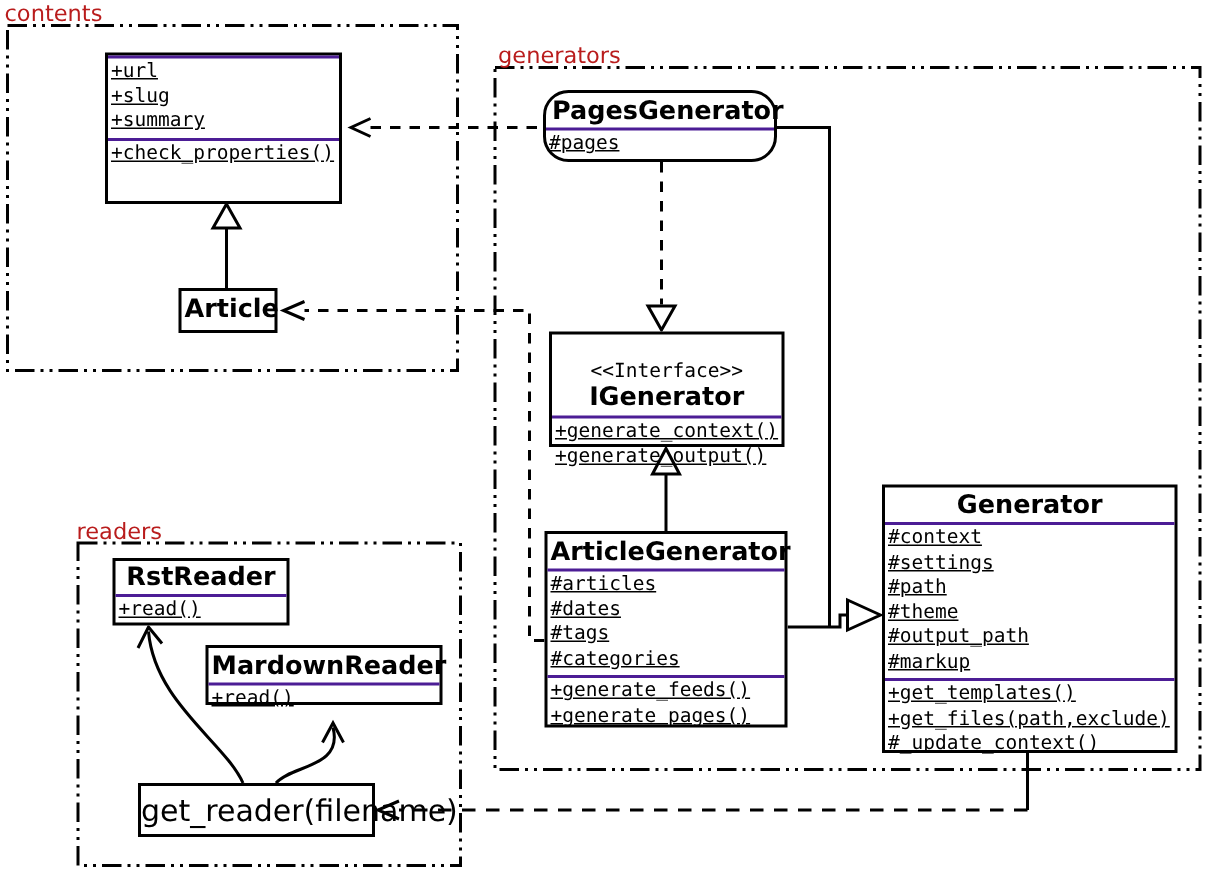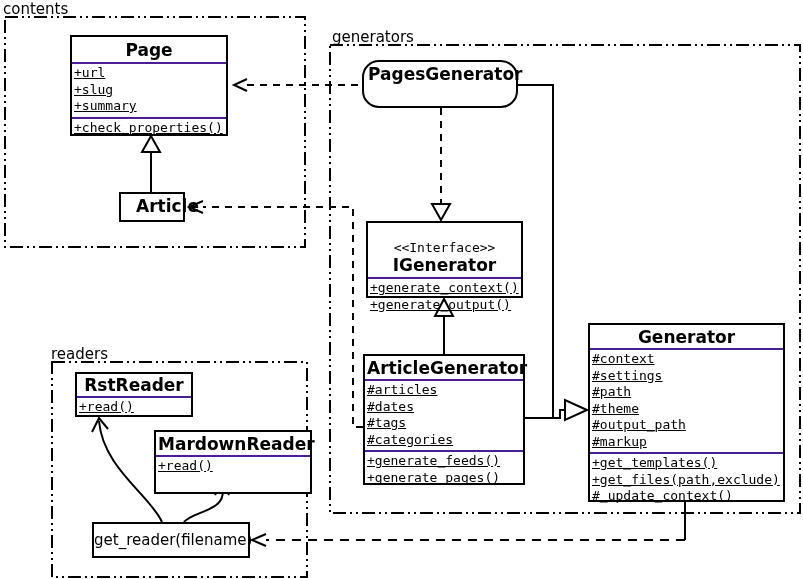--- a/index.html
+++ b/index.html
@@ -1,25 +1,25 @@
 <!DOCTYPE html>
 <html><head>
 <meta charset="utf-8">
 <style>
   html,body{margin:0;padding:0;background:#fff;}
   .canvas{position:relative;width:803px;height:579px;background:#fff;
           font-family:"DejaVu Sans","Liberation Sans",sans-serif;color:#000;overflow:hidden;}
   svg.wires{position:absolute;left:0;top:0;width:803px;height:579px;}
-  .pkg-label{position:absolute;font-size:15px;line-height:15px;color:#000000;text-align:center;}
+  .pkg-label{position:absolute;font-size:15px;line-height:15px;color:#b91c1c;text-align:center;}
   .uml{position:absolute;background:#fff;border:2px solid #000;box-sizing:border-box;}
   .uml .title{font-weight:bold;font-size:17px;line-height:20px;text-align:center;padding:3px 5px 2px 5px;}
   .uml .stereo{font-family:"DejaVu Sans Mono","Liberation Mono",monospace;font-size:13px;line-height:14px;text-align:center;padding-top:3px;margin-top:15px;}
   .uml .compartment{border-top:2px solid #4c1d95;padding:1px 2px 2px 2px;text-decoration:underline;}
   .uml .row{font-family:"DejaVu Sans Mono","Liberation Mono",monospace;font-size:13px;line-height:16.5px;white-space:pre;}
-  .uml .plain{font-size:15px;text-align:center;line-height:32px;}
+  .uml .plain{font-size:20px;text-align:center;line-height:32px;}
 </style>
 </head>
 <body>
 
 <div class="canvas">
 
   <svg class="wires" viewBox="0 0 803 579" fill="none" stroke="#000" stroke-width="2">
 
     <rect x="5" y="17" width="300" height="230" stroke-dasharray="13 4 2 4 2 4"></rect>
     <rect x="330" y="45" width="470" height="468" stroke-dasharray="13 4 2 4 2 4"></rect>
@@ -71,37 +71,39 @@
       <path d="M184,522 C194,510 229,512 222,485"></path>
       <polyline points="215,495 222,482 229,495"></polyline>
     </g>
   </svg>
 
   <div class="pkg-label" style="left:3px;top:2px;">contents</div>
   <div class="pkg-label" style="left:332px;top:30px;">generators</div>
   <div class="pkg-label" style="left:51px;top:347px;">readers</div>
 
   <div class="uml" style="left:70px;top:35px;width:158px;height:101px;">
-    <div class="title">Page</div>
     <div class="compartment">
       <div class="row">+url</div>
       <div class="row">+slug</div>
       <div class="row">+summary</div>
     </div>
     <div class="compartment">
       <div class="row">+check_properties()</div>
     </div>
   </div>
 
   <div class="uml" style="left:119px;top:192px;width:66px;height:30px;">
-    <div class="title" style="padding:1px 15px;line-height:22px;">Article</div>
+    <div class="title" style="padding:1px 2px;line-height:22px;">Article</div>
   </div>
 
   <div class="uml" style="left:362px;top:60px;width:156px;height:48px;border-radius:17px;">
     <div class="title" style="padding:2px 4px 1px 4px;">PagesGenerator</div>
+    <div class="compartment">
+      <div class="row">#pages</div>
+    </div>
   </div>
 
   <div class="uml" style="left:366px;top:221px;width:157px;height:77px;">
     <div class="stereo">&lt;&lt;Interface&gt;&gt;</div>
     <div class="title" style="padding:0 4px 2px 4px;">IGenerator</div>
     <div class="compartment">
       <div class="row">+generate_context()</div>
       <div class="row">+generate_output()</div>
     </div>
   </div>
@@ -137,21 +139,21 @@
     </div>
   </div>
 
   <div class="uml" style="left:75px;top:372px;width:118px;height:45px;">
     <div class="title" style="padding:1px 2px;">RstReader</div>
     <div class="compartment">
       <div class="row">+read()</div>
     </div>
   </div>
 
-  <div class="uml" style="left:154px;top:430px;width:158px;height:64px;">
+  <div class="uml" style="left:137px;top:430px;width:158px;height:40px;">
     <div class="title" style="padding:2px 2px 1px 2px;">MardownReader</div>
     <div class="compartment">
       <div class="row">+read()</div>
     </div>
   </div>
 
   <div class="uml" style="left:92px;top:522px;width:158px;height:36px;">
     <div class="plain">get_reader(filename)</div>
   </div>
 

